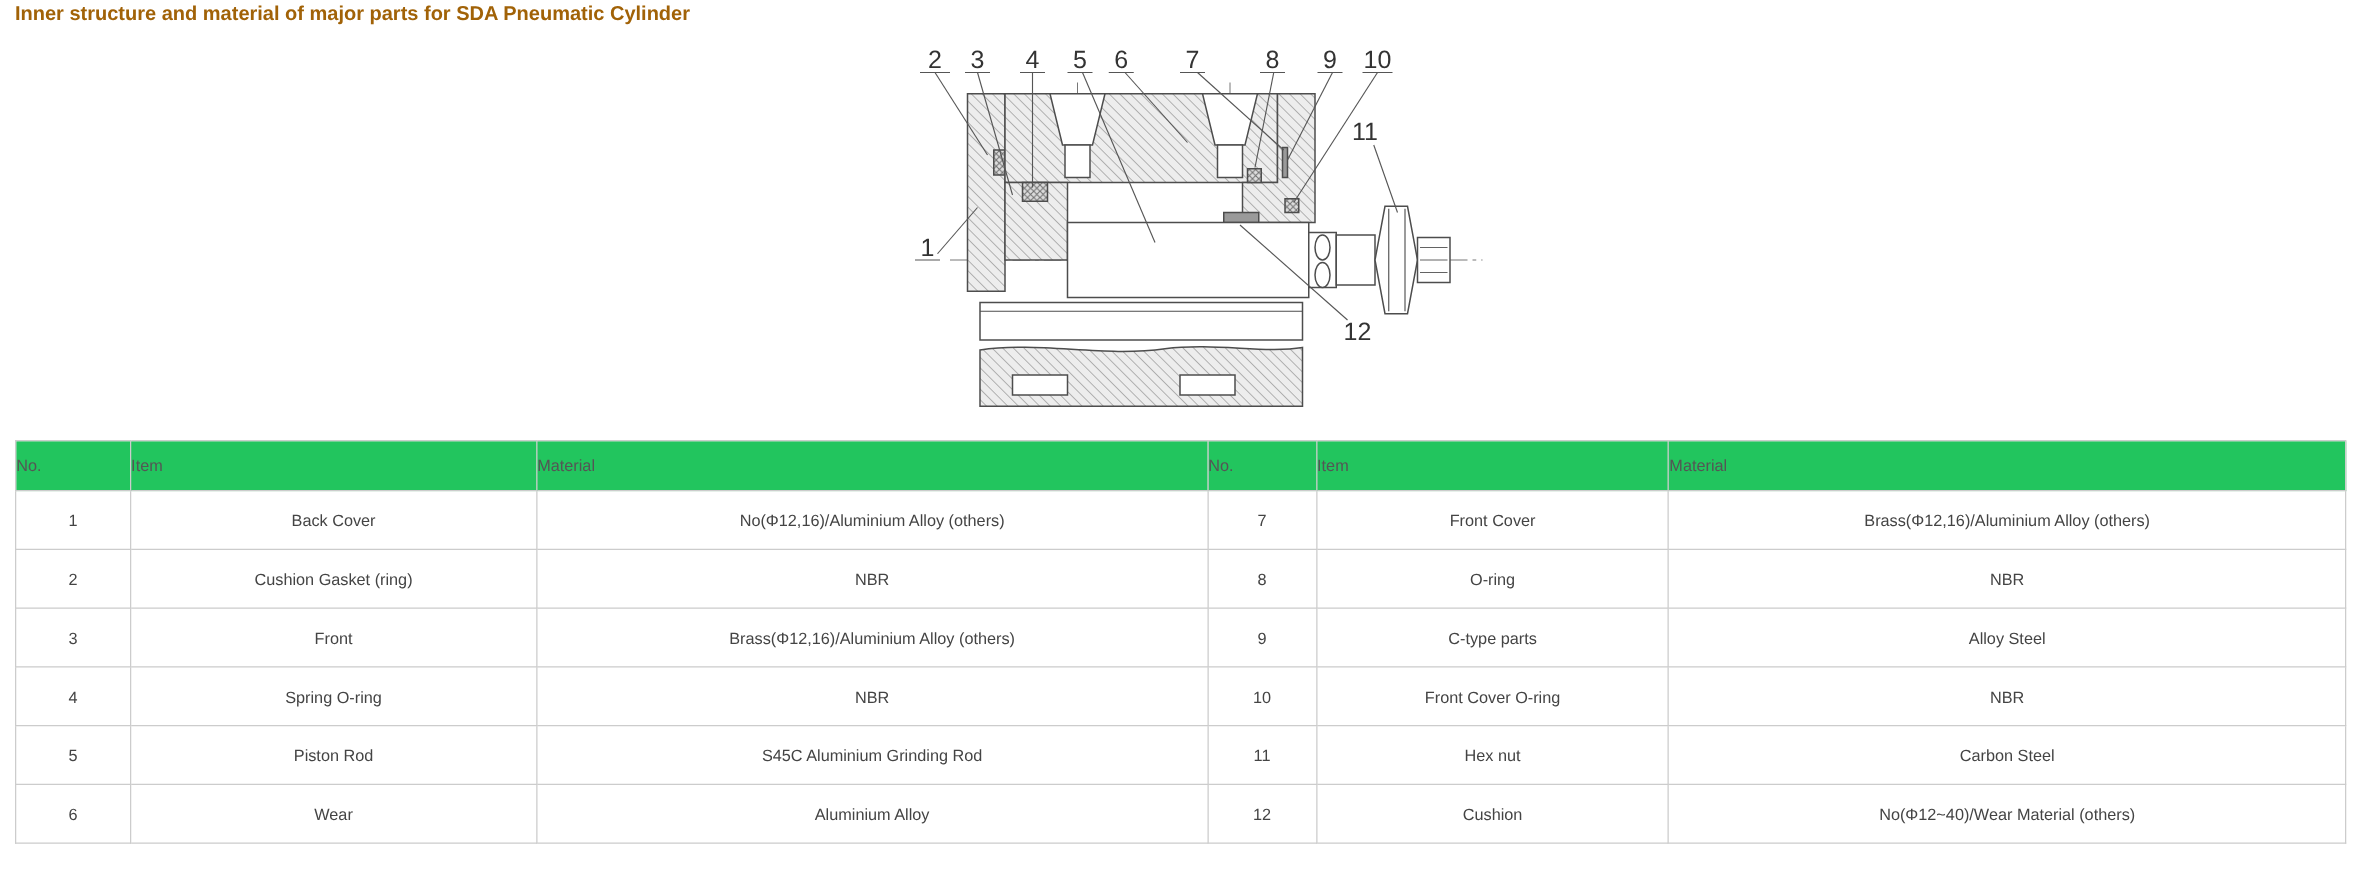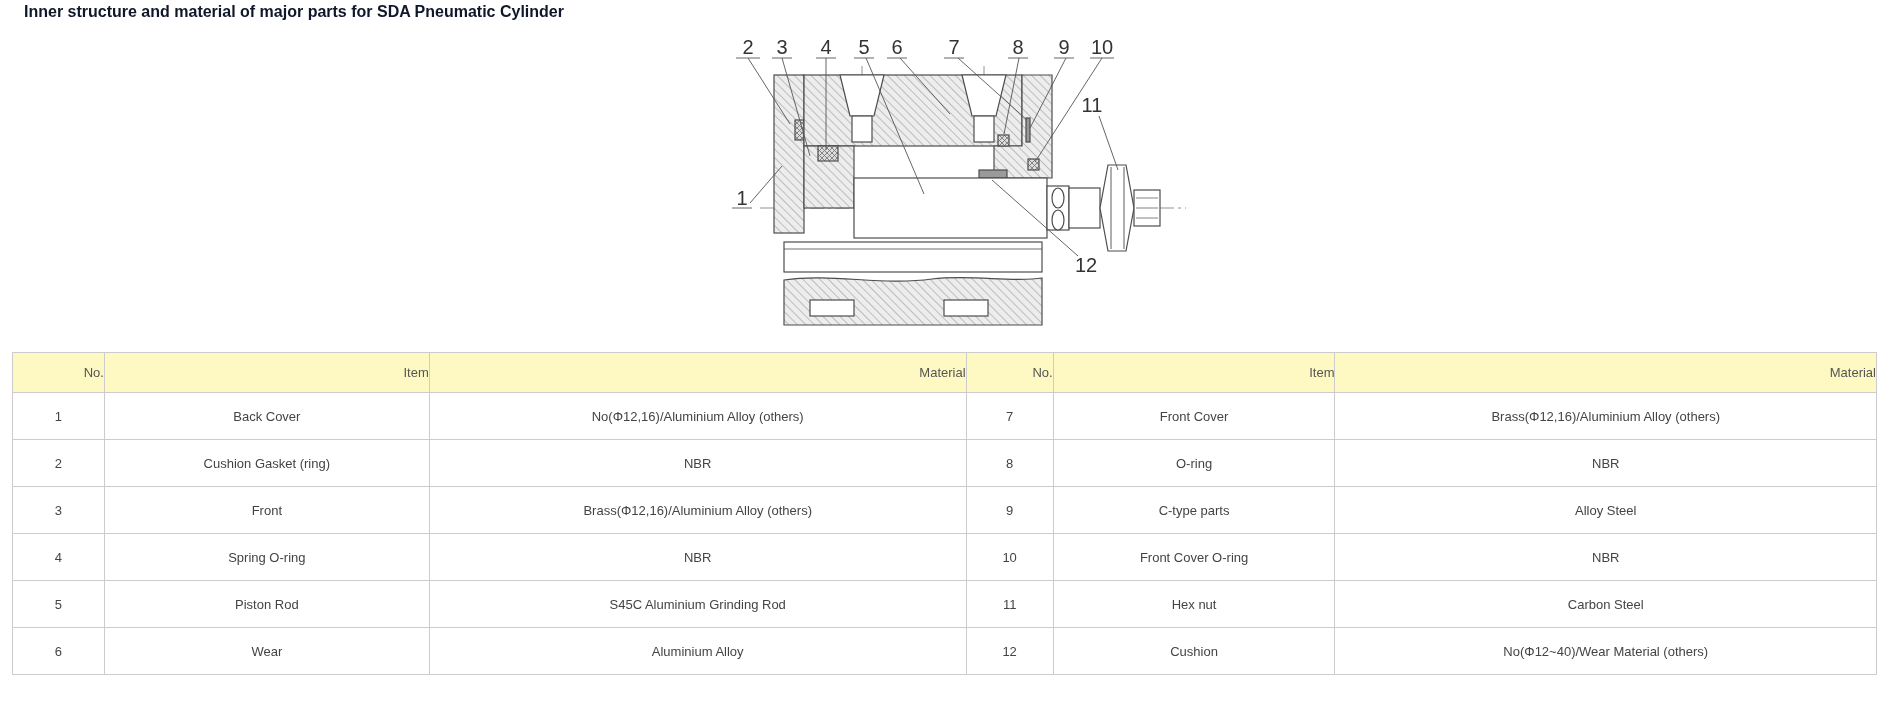--- a/index.html
+++ b/index.html
@@ -1,25 +1,25 @@
 <!DOCTYPE html>
 <html><head>
 <meta charset="utf-8">
 <style>
   * { margin:0; padding:0; box-sizing:border-box; }
   html,body { width:1889px; height:710px; background:#ffffff;
               font-family:"Liberation Sans", sans-serif; overflow:hidden; }
-  .page-title { position:absolute; left:24px; top:3px; font-size:16px;
-                font-weight:bold; color:#0f172a; }
+  .page-title { position:absolute; left:12px; top:3px; font-size:16px;
+                font-weight:bold; color:#a16207; }
   .diagram-wrap { position:absolute; left:722px; top:28px; width:470px; height:302px; }
   .diagram-wrap svg text { font-family:"Liberation Sans", sans-serif; font-size:20px; fill:#333; }
   table.parts { position:absolute; left:12px; top:352px; width:1865px;
                 border-collapse:collapse; table-layout:fixed; font-size:13px; color:#444; }
-  table.parts th { height:40px; background:#fef9c3; font-weight:normal; color:#555;
-                   border:1px solid #ccc; text-align:right; }
+  table.parts th { height:40px; background:#22c55e; font-weight:normal; color:#555;
+                   border:1px solid #ccc; text-align:left; }
   table.parts td { height:47px; border:1px solid #ccc; text-align:center;
                    vertical-align:middle; background:#fff; }
 </style>
 </head>
 <body>
 
 <div class="page-title">Inner structure and material of major parts for SDA Pneumatic Cylinder</div>
 
 <div class="diagram-wrap">
 <svg width="470" height="302" viewBox="0 0 470 302">

